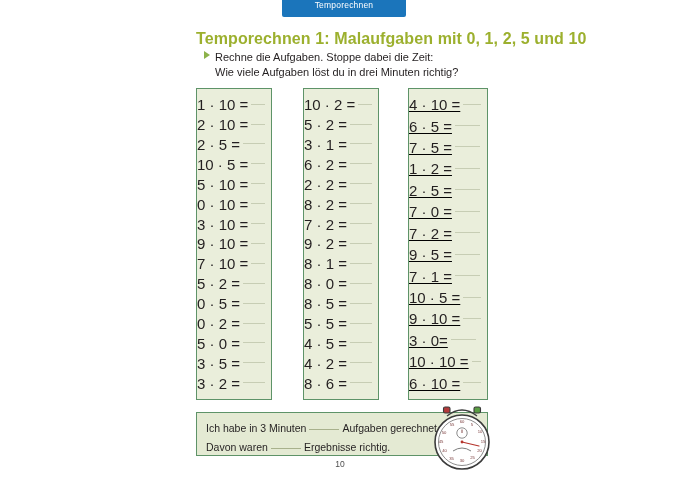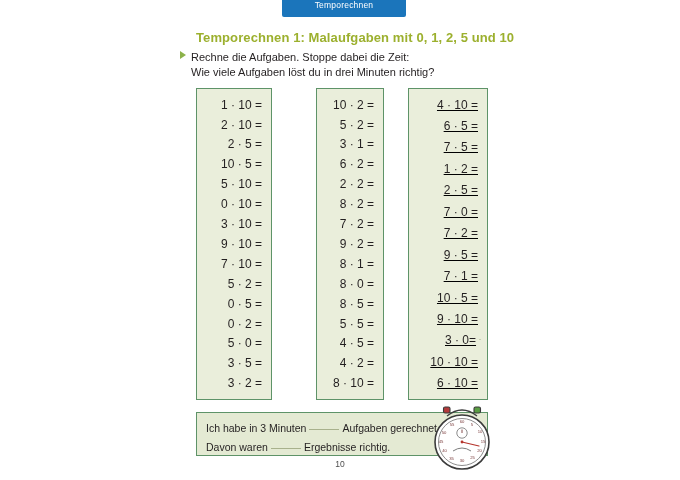--- a/index.html
+++ b/index.html
@@ -15,56 +15,55 @@
     position:absolute;left:282px;top:0;width:124px;height:17px;
     background:#1b75bb;color:#ffffff;
     font-size:8.5px;letter-spacing:.2px;
     display:flex;align-items:flex-start;justify-content:center;
     border-radius:0 0 2px 2px;
   }
 
   
   .title{
     position:absolute;left:196px;top:30px;
-    color:#9cb02e;font-weight:bold;font-size:13px;letter-spacing:.1px;
+    color:#9cb02e;font-weight:bold;font-size:16px;letter-spacing:.1px;
     white-space:nowrap;
   }
 
   
   .instr{
-    position:absolute;left:180px;top:50px;width:330px;
+    position:absolute;left:204px;top:50px;width:330px;
     color:#231f20;font-size:11px;line-height:15px;
   }
   .bullet{
     display:inline-block;width:0;height:0;vertical-align:2px;
     border-left:6px solid #8cb24a;
     border-top:4px solid transparent;border-bottom:4px solid transparent;
     margin-right:5px;
   }
   .instr-l2{display:block;margin-left:11px;}
 
   
   .cols{position:absolute;left:196px;top:88px;width:292px;height:312px;}
   .col{
     position:absolute;top:0;height:312px;
     background:#eaeedb;border:1.4px solid #5e9368;
     box-sizing:border-box;
     display:flex;flex-direction:column;justify-content:space-between;
     padding:6px 0 6px 0;
   }
   .col.c1{left:0;width:76px;}
-  .col.c2{left:120px;width:68px;}
+  .col.c2{left:107px;width:76px;}
   .col.c3{left:212px;width:80px;text-decoration:underline;}
 
   .row{
-    display:flex;align-items:center;justify-content:flex-end;
+    display:flex;align-items:center;justify-content:flex-start;
     height:19.2px;
-    font-size:12px;color:#231f20;
+    font-size:15px;color:#231f20;
     padding-right:6px;
-    margin-left:36px;
   }
   .expr{white-space:nowrap;}
   .blank{
     display:inline-block;width:24px;height:1px;background:#c7cdb4;
     margin-left:3px;margin-bottom:1px;
   }
   .col.c3 .blank{width:25px;}
 
   
   .answerbox{
@@ -221,21 +220,21 @@
         </div>
       <div class="row">
           <span class="expr">4 · 5 =</span>
           <span class="blank"></span>
         </div>
       <div class="row">
           <span class="expr">4 · 2 =</span>
           <span class="blank"></span>
         </div>
       <div class="row">
-          <span class="expr">8 · 10 =</span>
+          <span class="expr">8 · 6 =</span>
           <span class="blank"></span>
         </div>
     </div>
 
     <div class="col c3">
       <div class="row">
           <span class="expr">4 · 10 =</span>
           <span class="blank"></span>
         </div>
       <div class="row">

